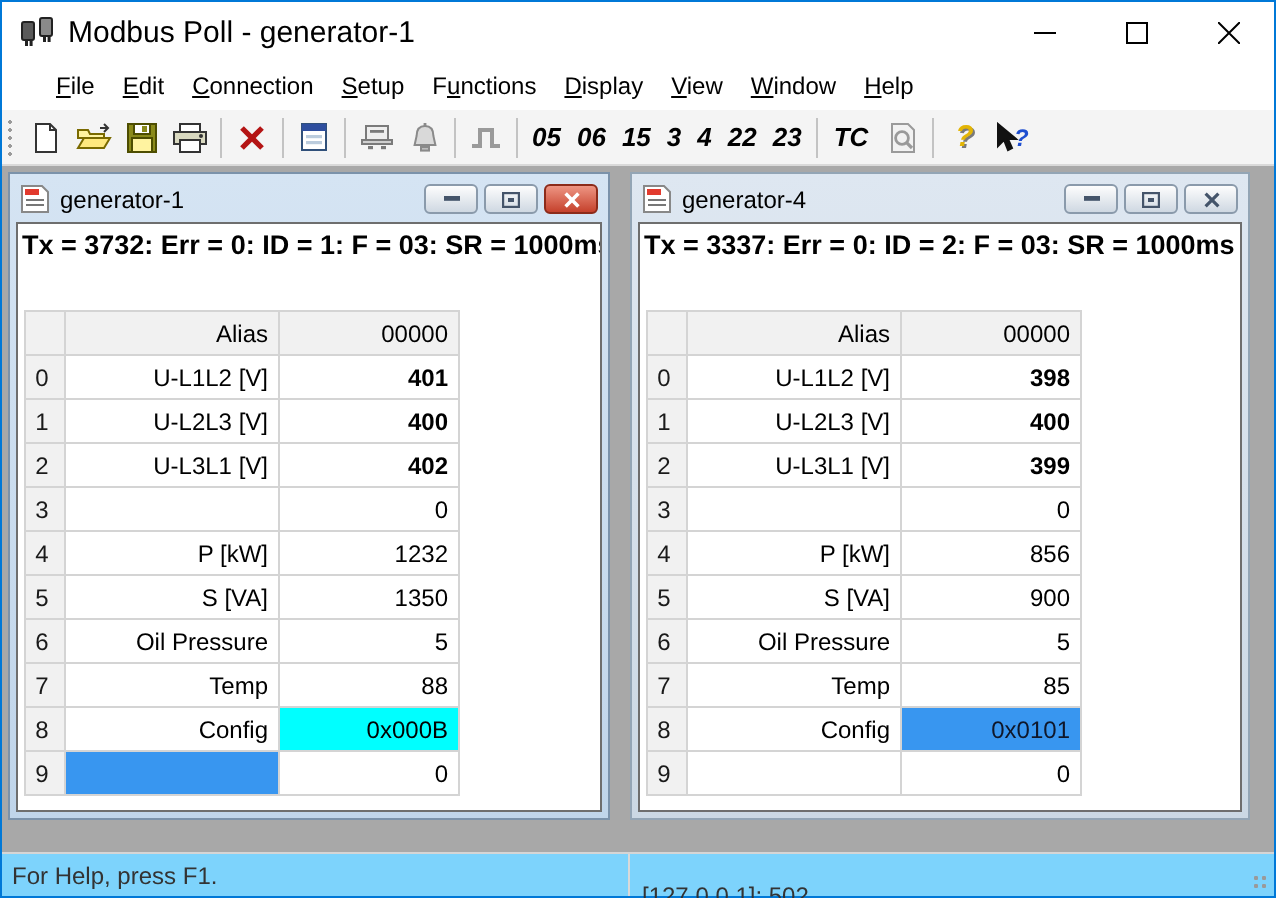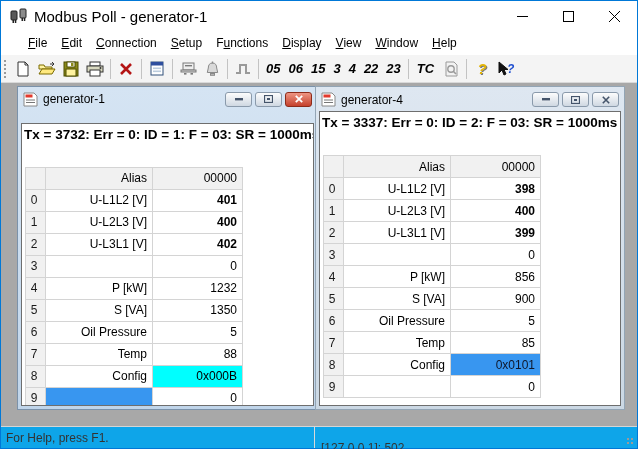--- a/index.html
+++ b/index.html
@@ -29,21 +29,21 @@
   .tsep { width:1px; height:20px; background:#C3C3C3; margin:0 3px; }
   .tcode { font-weight:bold; font-size:13px; padding:0 4px; height:23px; display:flex; align-items:center; color:#000; }
   .tcode.tc { padding:0 5px; }
   .qmark { font-weight:bold; font-size:15px; color:#E3B505; text-shadow:1px 1px 0 #7a7a7a; }
 
   
   .mdi { position:relative; flex:1 1 auto; background:#A8A8A8; overflow:hidden; }
 
   .child { position:absolute; border:1px solid #7B92AA; background:linear-gradient(#D5E4F3,#C0D5EA); padding:3px; display:flex; flex-direction:column; }
   .child.inactive { border-color:#93A5B5; background:linear-gradient(#DEe7f1,#CBD8E4); }
-  #win1 { left:16px; top:3px; width:301px; height:324px;gap:12px; }
+  #win1 { left:3px; top:3px; width:301px; height:324px; }
   #win2 { left:314px; top:3px; width:310px; height:324px; }
 
   .child-tb { height:21px; display:flex; align-items:center; padding:0 2px 2px 2px; }
   .doc-ico { width:15px; height:15px; margin-right:5px; flex:0 0 auto; }
   .child-ttl { font-size:12px; color:#000; white-space:nowrap; }
   .child-btns { margin-left:auto; display:flex; gap:3px; }
   .cbtn { width:27px; height:15px; border:1px solid #8A9AAB; border-radius:3px;
           background:linear-gradient(#FDFDFD,#CFD8E2); display:flex; align-items:center; justify-content:center; }
   .cbtn.close-active { background:linear-gradient(#EE9583,#C5412C); border-color:#8C2B1A; }
   .cbtn svg { display:block; }
@@ -57,21 +57,21 @@
   td.rowhead { width:20px; background:#F1F1F1; border-color:#BFBFBF; text-align:center; color:#1a1a1a; padding:0; }
   td.colhead { background:#F1F1F1; border-color:#BFBFBF; text-align:right; }
   td.alias  { width:107px; text-align:right; }
   td.val    { width:90px;  text-align:right; }
   td.bold   { font-weight:bold; }
   td.hl-cyan { background:#00FFFF; color:#000; }
   td.hl-blue { background:#3896F0; color:#0f172a; }
   td.alias.sel { background:#3896F0; }
 
   
-  .statusbar { height:22px; background:#0ea5e9; border-top:1px solid #D5D5D5; display:flex; align-items:center; flex:0 0 auto; font-size:12px; color:#333; }
+  .statusbar { height:22px; background:#7dd3fc; border-top:1px solid #D5D5D5; display:flex; align-items:center; flex:0 0 auto; font-size:12px; color:#333; }
   .sb-left { width:314px; padding-left:5px; border-right:1px solid #D9D9D9; height:100%; display:flex; align-items:center; }
   .sb-mid { flex:1 1 auto; padding-left:6px; height:100%; display:flex; align-items:center;margin-top:20px; }
   .sb-grip { width:14px; height:100%; position:relative; }
   .sb-grip::after { content:""; position:absolute; right:2px; bottom:2px; width:9px; height:9px;
      background-image:radial-gradient(circle, #9a9a9a 1px, transparent 1.2px); background-size:4px 4px; }
 </style>
 </head>
 <body>
 
 <div class="app">

